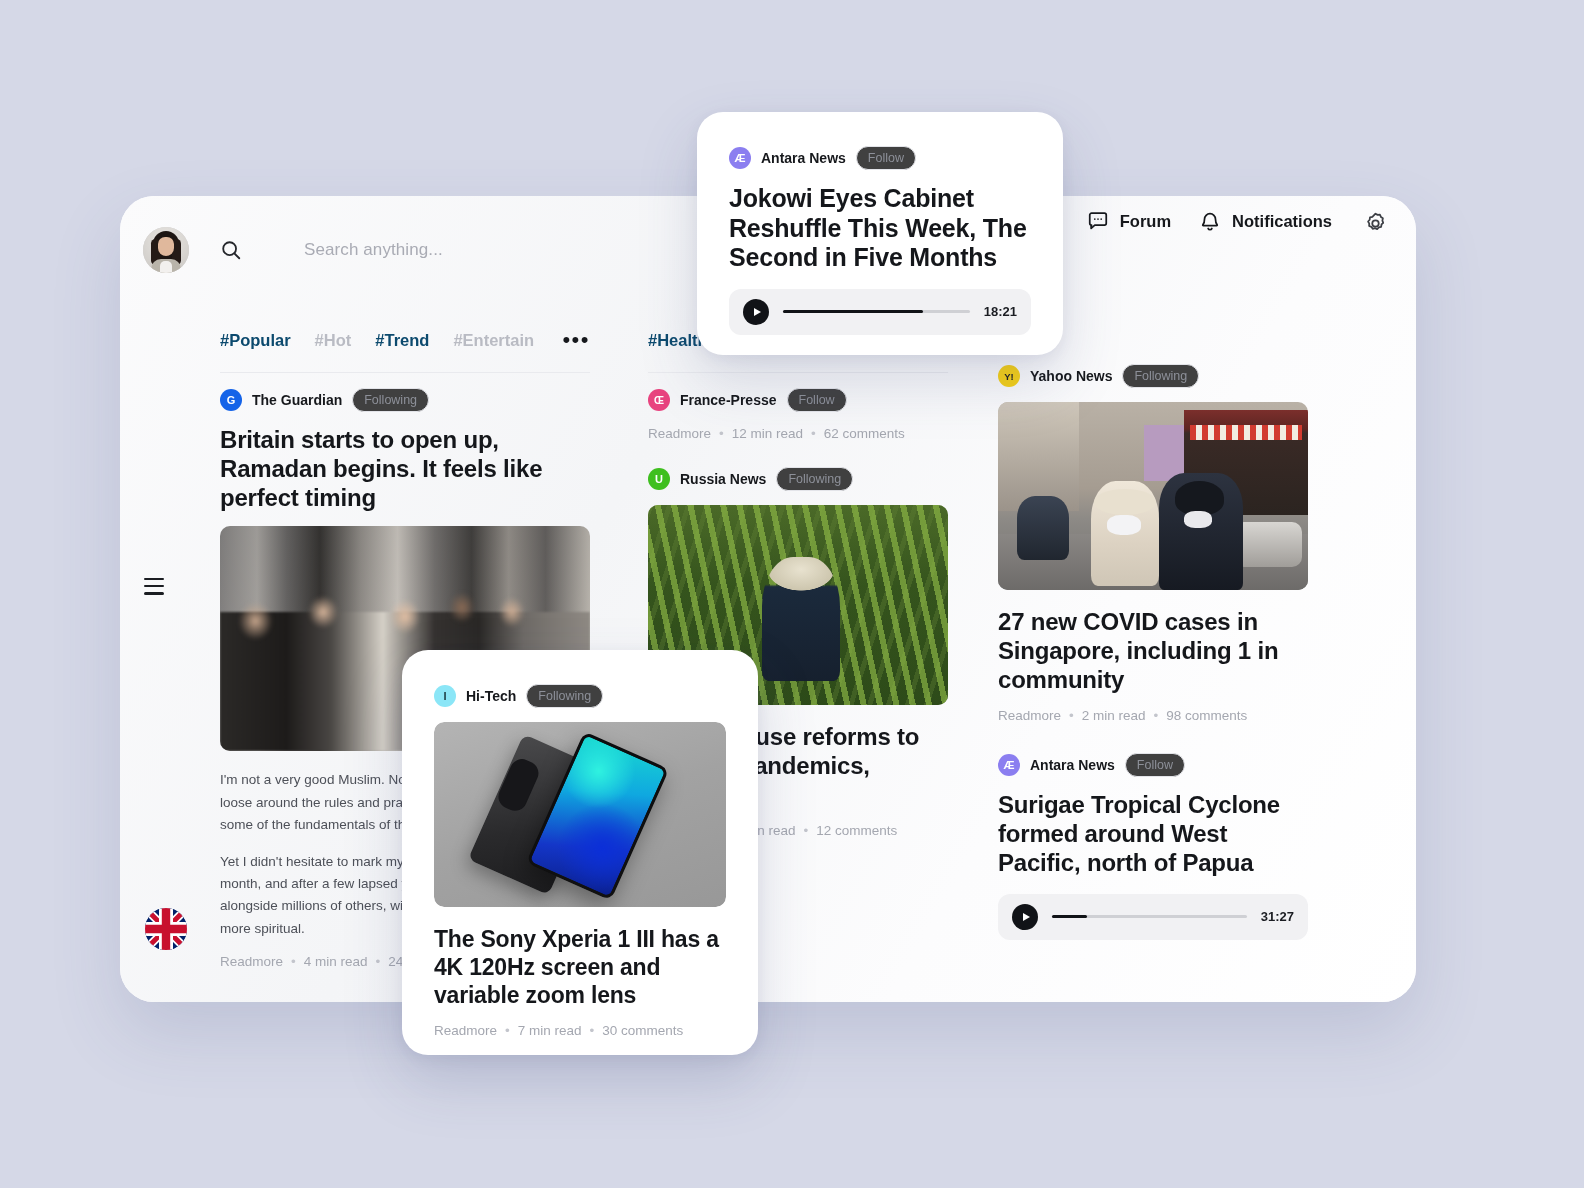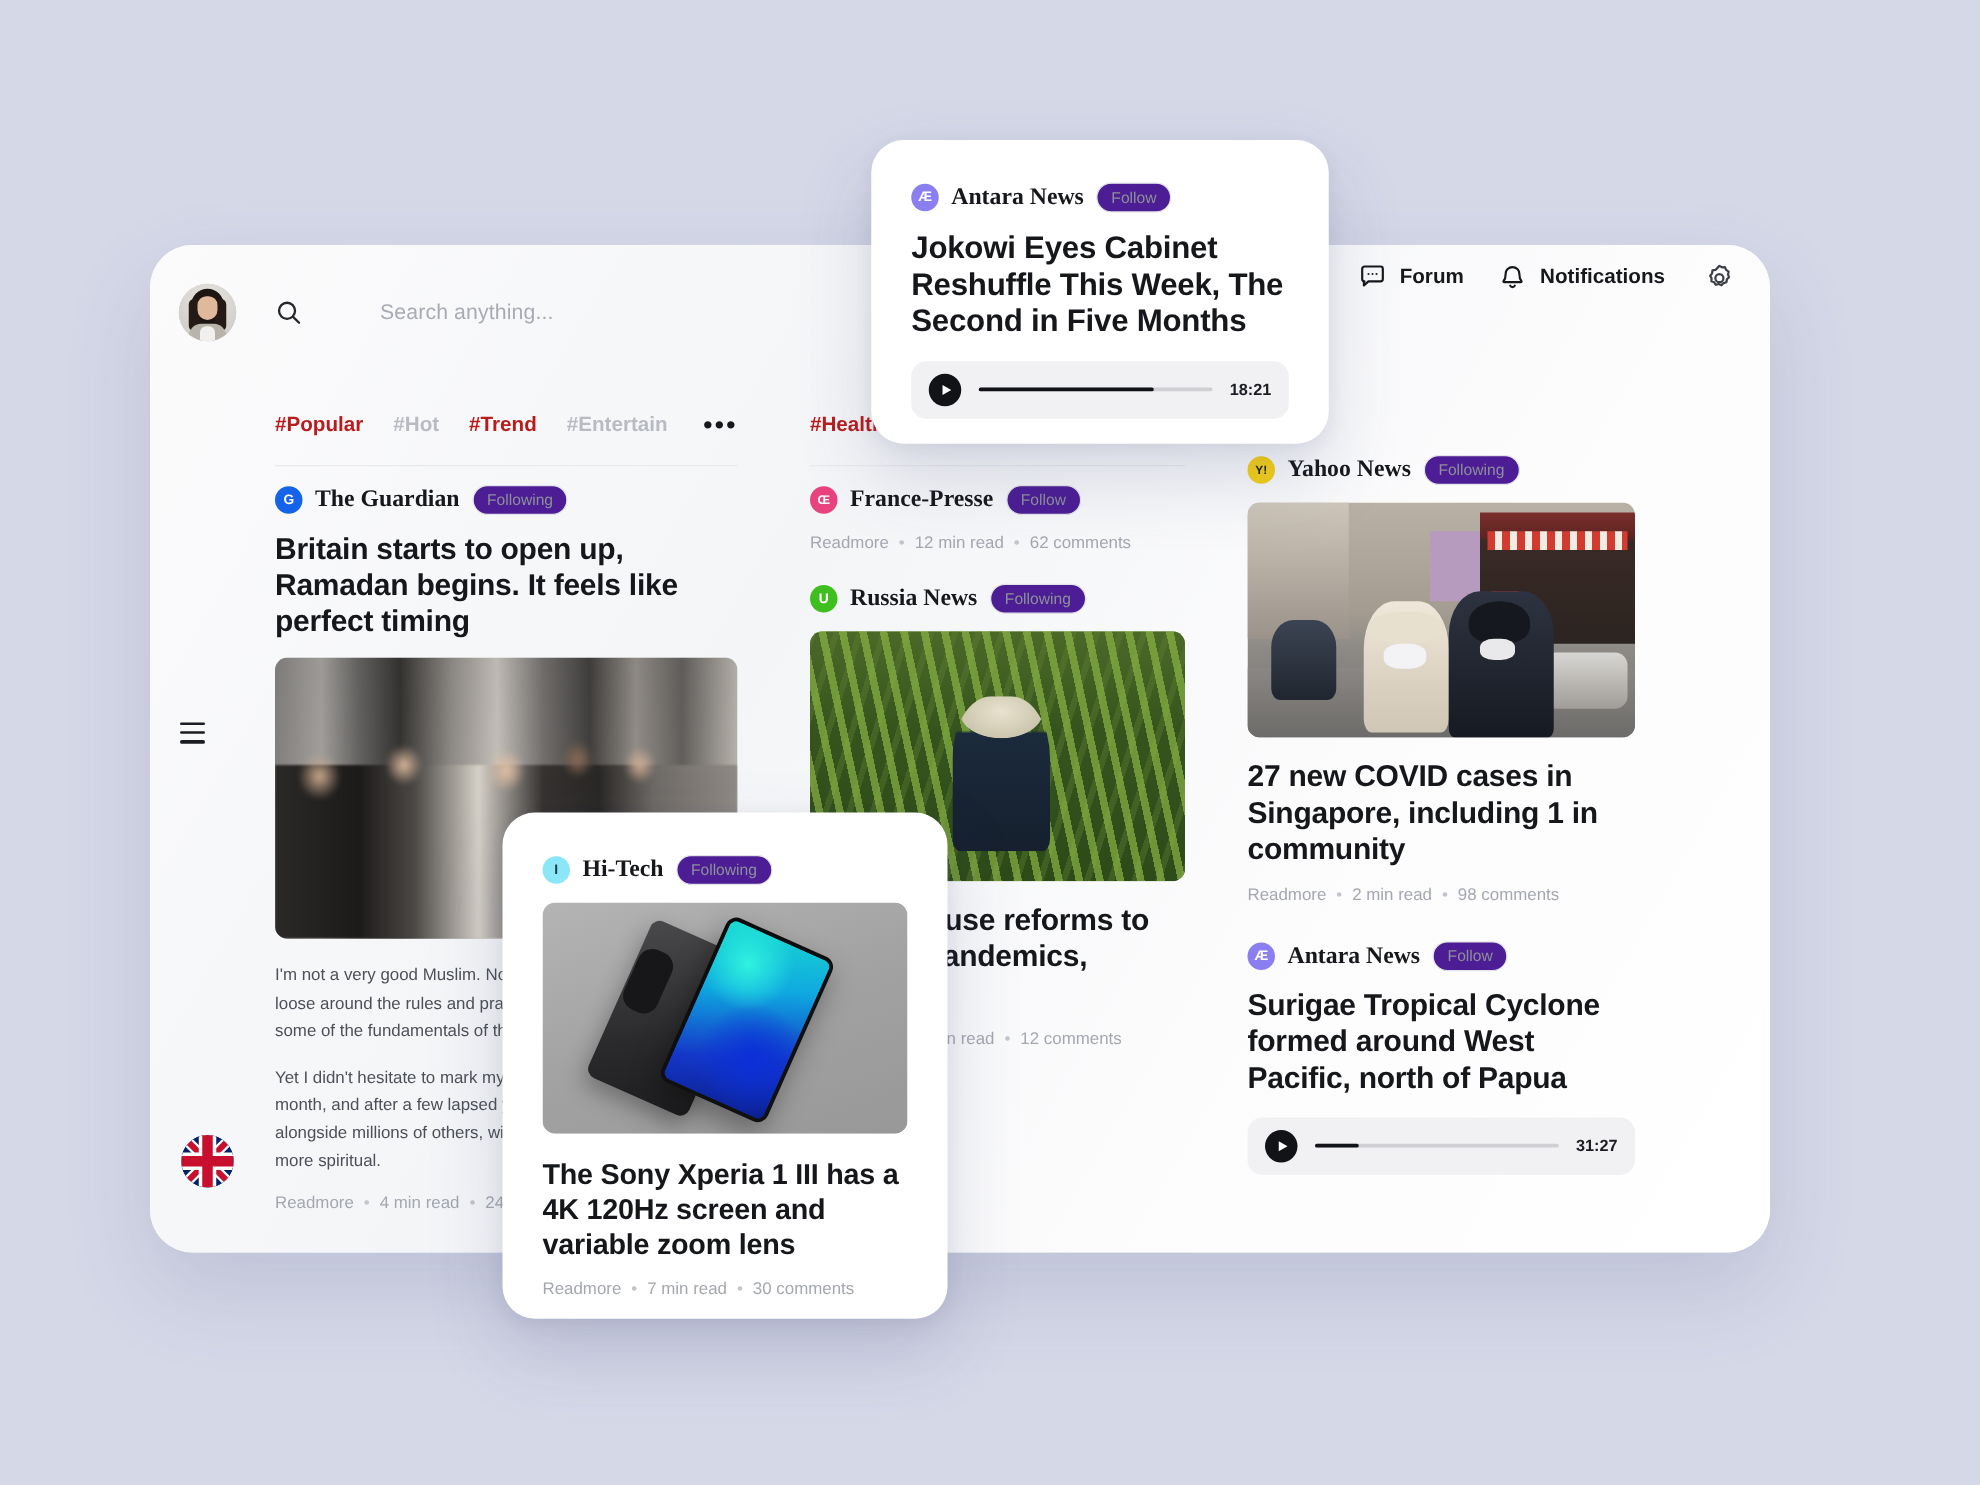--- a/index.html
+++ b/index.html
@@ -95,21 +95,21 @@
   }
   .col-1 { left: 80px;  width: 400px; }
   .col-2 { left: 508px; width: 330px; }
   .col-3 { left: 858px; width: 340px; }
 
   .tabs-row {
     position: absolute; top: 0; left: 20px; right: 10px; height: 64px;
     display: flex; align-items: center; gap: 24px;
   }
   .tab {
-    font-size: 16.5px; font-weight: 700; color: #b91c1c; cursor: pointer;
+    font-size: 16.5px; font-weight: 700; color: #0c4a6e; cursor: pointer;
     white-space: nowrap;
   }
   .tab.muted { color: #b9bbc3; font-weight: 700; }
   .tabs-dots {
     margin-left: auto; font-size: 22px; color: #16181c; letter-spacing: 1.5px;
     line-height: 10px; cursor: pointer;
   }
   .tabs-underline {
     position: absolute; top: 64px; left: 20px; right: 10px;
     height: 1px; background: #e9eaee;
@@ -117,24 +117,24 @@
 
   .col-body { position: absolute; top: 80px; left: 20px; right: 10px; }
 
   
   .pub-row { display: flex; align-items: center; gap: 10px; margin-bottom: 14px; }
   .pub-ava {
     width: 22px; height: 22px; border-radius: 50%;
     display: flex; align-items: center; justify-content: center;
     font-size: 11px; font-weight: 700; color: #fff; flex: none;
   }
-  .pub-name { font-size: 19px; font-weight: 700; color: #16181c; font-family: Liberation Serif, serif; }
+  .pub-name { font-size: 14px; font-weight: 700; color: #16181c; }
   .pill {
     font-size: 12.5px; color: #8d9099; border: 1px solid #e3e4e9;
-    border-radius: 20px; padding: 4px 11px; background: #4c1d95; cursor: pointer;
+    border-radius: 20px; padding: 4px 11px; background: #404040; cursor: pointer;
     white-space: nowrap;
   }
 
   .headline {
     font-size: 24px; line-height: 1.2; font-weight: 700;
     color: #15171b; letter-spacing: -0.2px; margin-bottom: 14px;
   }
 
   .thumb {
     border-radius: 10px; overflow: hidden; margin-bottom: 18px;

